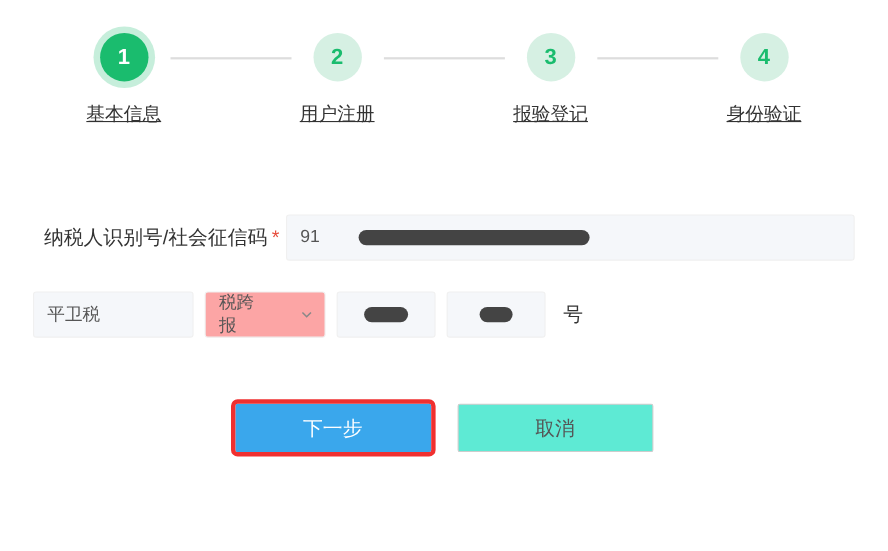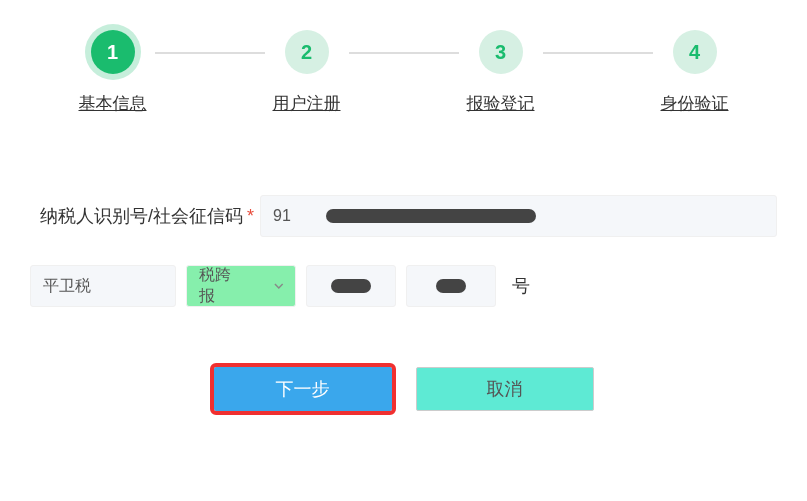--- a/index.html
+++ b/index.html
@@ -17,21 +17,21 @@
     .form-row { display: flex; align-items: center; margin-bottom: 28px; }
     .form-label { width: 230px; text-align: right; font-size: 18px; color: #333; padding-right: 6px; }
     .req { color: #e74c3c; margin-left: 4px; }
     .form-control { display: flex; flex: 1; gap: 10px; align-items: center; }
     
     .input { height: 42px; background: #f5f7fa; border: 1px solid #f0f0f0; border-radius: 3px; padding: 0 12px; font-size: 16px; color: #555; display: flex; align-items: center; }
     .input-wide { flex: 1; gap: 35px; }
     .input-sm { width: 146px; }
     .input-xs { width: 90px; justify-content: center; }
     
-    .select { height: 42px; background: #86efac; border: 1px solid #f0f0f0; border-radius: 3px; padding: 0 10px 0 12px; font-size: 16px; color: #555; display: flex; align-items: center; justify-content: space-between; width: 110px; cursor: pointer; gap: 20px; }
+    .select { height: 42px; background: #fca5a5; border: 1px solid #f0f0f0; border-radius: 3px; padding: 0 10px 0 12px; font-size: 16px; color: #555; display: flex; align-items: center; justify-content: space-between; width: 110px; cursor: pointer; gap: 20px; }
     .chevron { margin-left: 8px; }
     
     .redacted { display: inline-block; background: #444; border-radius: 7px; height: 14px; width: 210px; vertical-align: middle; }
     .redacted-sm { width: 40px; }
     .redacted-xs { width: 30px; }
     
     .suffix { font-size: 18px; color: #333; margin-left: 6px; }
     
     .actions { display: flex; justify-content: center; gap: 24px; margin-top: 60px; }
     .btn { width: 178px; height: 44px; font-size: 18px; border-radius: 2px; display: flex; align-items: center; justify-content: center; cursor: pointer; }

